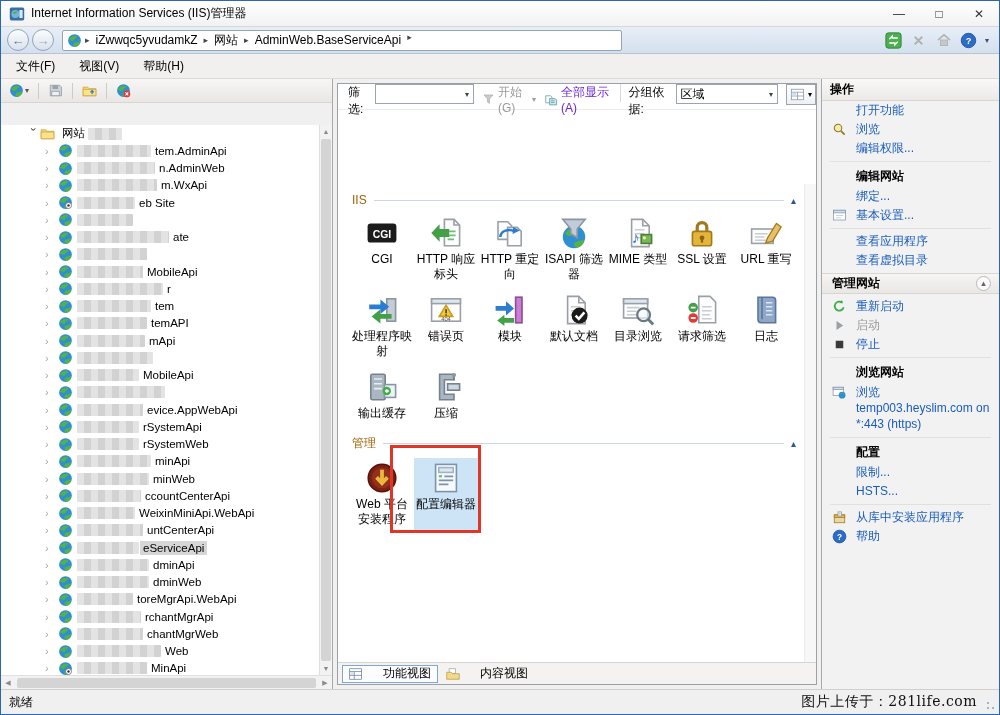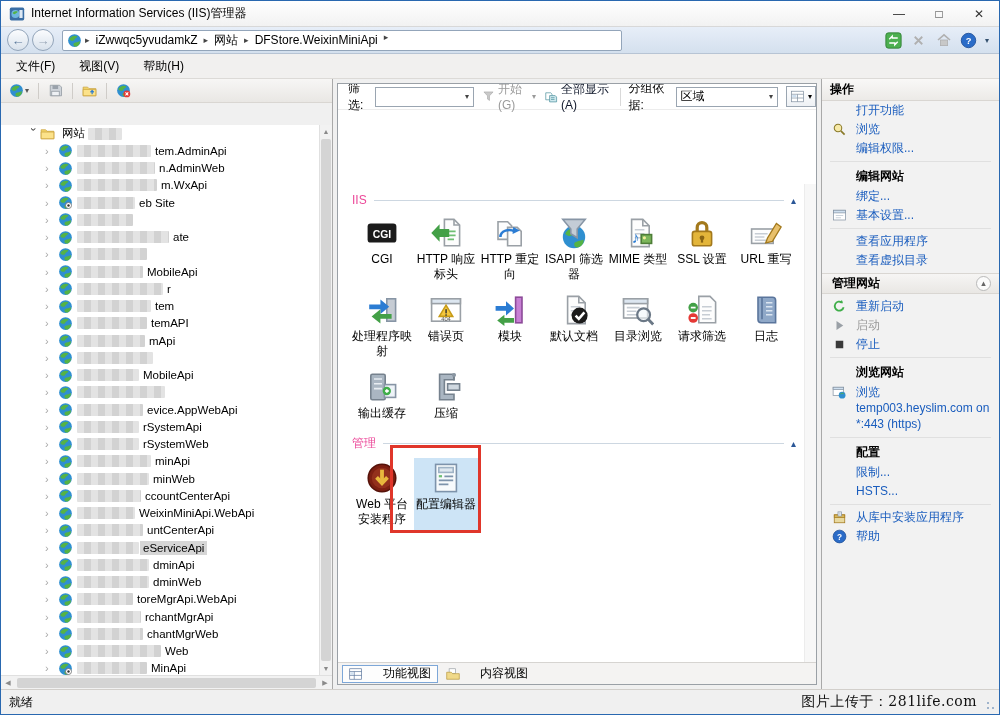--- a/index.html
+++ b/index.html
@@ -57,32 +57,32 @@
   .vscroll .arr.down{position:absolute;bottom:0;left:0;right:0;}
   .hscroll{position:absolute;left:0;right:0;bottom:0;height:14px;background:#f2f2f2;border-top:1px solid #e0e0e0;display:flex;align-items:center;}
   .hscroll .arr{width:14px;text-align:center;font-size:7px;color:#8a8a8a;}
   .hscroll .thumb{height:10px;background:#d4d4d4;border-radius:2px;flex:1;margin:0 2px;}
   
   .centerpanel{position:absolute;left:332px;right:178px;top:78px;bottom:25px;background:#f0f0f0;padding:4px;}
   .docpanel{position:relative;width:100%;height:100%;background:#fff;border:1px solid #9aa0a6;overflow:hidden;}
   .pageheader{display:flex;align-items:center;padding:11px 0 7px 18px;}
   .pageheader .bigglobe{width:30px;height:30px;margin-right:12px;}
   .pageheader .ptitle{font-size:17px;}
-  .filterbar{display:flex;align-items:center;height:26px;padding-left:10px;font-size:12px;border-bottom:1px solid #ececec;}
+  .filterbar{display:flex;align-items:flex-start;height:26px;padding-left:10px;font-size:12px;border-bottom:1px solid #ececec;}
   .combo{height:20px;background:#fff;border:1px solid #9aa5b1;display:flex;align-items:center;margin-left:4px;}
   .combo .cval{flex:1;padding-left:4px;}
   .combo .carr{font-size:8px;color:#444;padding:0 4px;border-left:1px solid transparent;}
   .filterbar .gray{color:#9a9a9a;display:flex;align-items:center;gap:3px;margin-left:8px;}
-  .filterbar .showall{display:flex;align-items:center;gap:3px;margin-left:8px;color:#0f172a;}
+  .filterbar .showall{display:flex;align-items:center;gap:3px;margin-left:8px;color:#6d28d9;}
   .filterbar .fsep{width:1px;height:18px;background:#d9d9d9;margin:0 8px;}
   .viewbtn{display:flex;align-items:center;border:1px solid #9aa5b1;background:linear-gradient(#fff,#eef1f5);
     height:21px;padding:0 3px;margin-left:8px;}
   .content{position:absolute;left:0;right:12px;top:100px;bottom:22px;overflow:hidden;}
   .ghead{display:flex;align-items:center;padding:9px 8px 3px 14px;}
-  .gname{font-size:12px;color:#ec4899;}
+  .gname{font-size:12px;color:#a16207;}
   .gline{flex:1;height:1px;background:#cdd7e1;margin:0 7px;}
   .gchev{color:#2b5797;font-size:10px;}
   .features{display:flex;flex-wrap:wrap;width:468px;padding-left:12px;}
   .feature{position:relative;width:64px;margin:3px 0 2px;padding:4px 1px 3px;text-align:center;
     font-size:12px;line-height:1.25;}
   .feature .ficon{width:32px;height:32px;margin:0 auto 3px;}
   .feature.selected{background:#cde4f6;}
   .feature.highlighted::after{content:"";position:absolute;left:-24px;top:-13px;right:-3px;bottom:-3px;
     border:3px solid #e0362a;pointer-events:none;}
   .contentscroll{position:absolute;right:0;top:100px;bottom:22px;width:12px;background:#f7f7f7;border-left:1px solid #ececec;}
@@ -151,21 +151,21 @@
           <span class="seg">
             <span class="sep">▸</span>
             <span class="lbl">iZwwqc5yvudamkZ</span>
           </span>
           <span class="seg">
             <span class="sep">▸</span>
             <span class="lbl">网站</span>
           </span>
           <span class="seg">
             <span class="sep">▸</span>
-            <span class="lbl">DFStore.WeixinMiniApi</span>
+            <span class="lbl">AdminWeb.BaseServiceApi</span>
           </span>
           <span class="sep">▸</span>
         </span>
     </div>
     <div class="addr-icons">
       <span class="ai" id="ai-sync">
           <svg width="17" height="17" viewBox="0 0 20 20">
             <rect x="1" y="1" width="18" height="18" rx="3" fill="#4caf50" stroke="#2e7d32"></rect>
             <path d="M5 8.5l3.5-3.5v2h6.5M15 11.5L11.5 15v-2H5" stroke="#fff" stroke-width="1.6" fill="none"></path>
           </svg>

